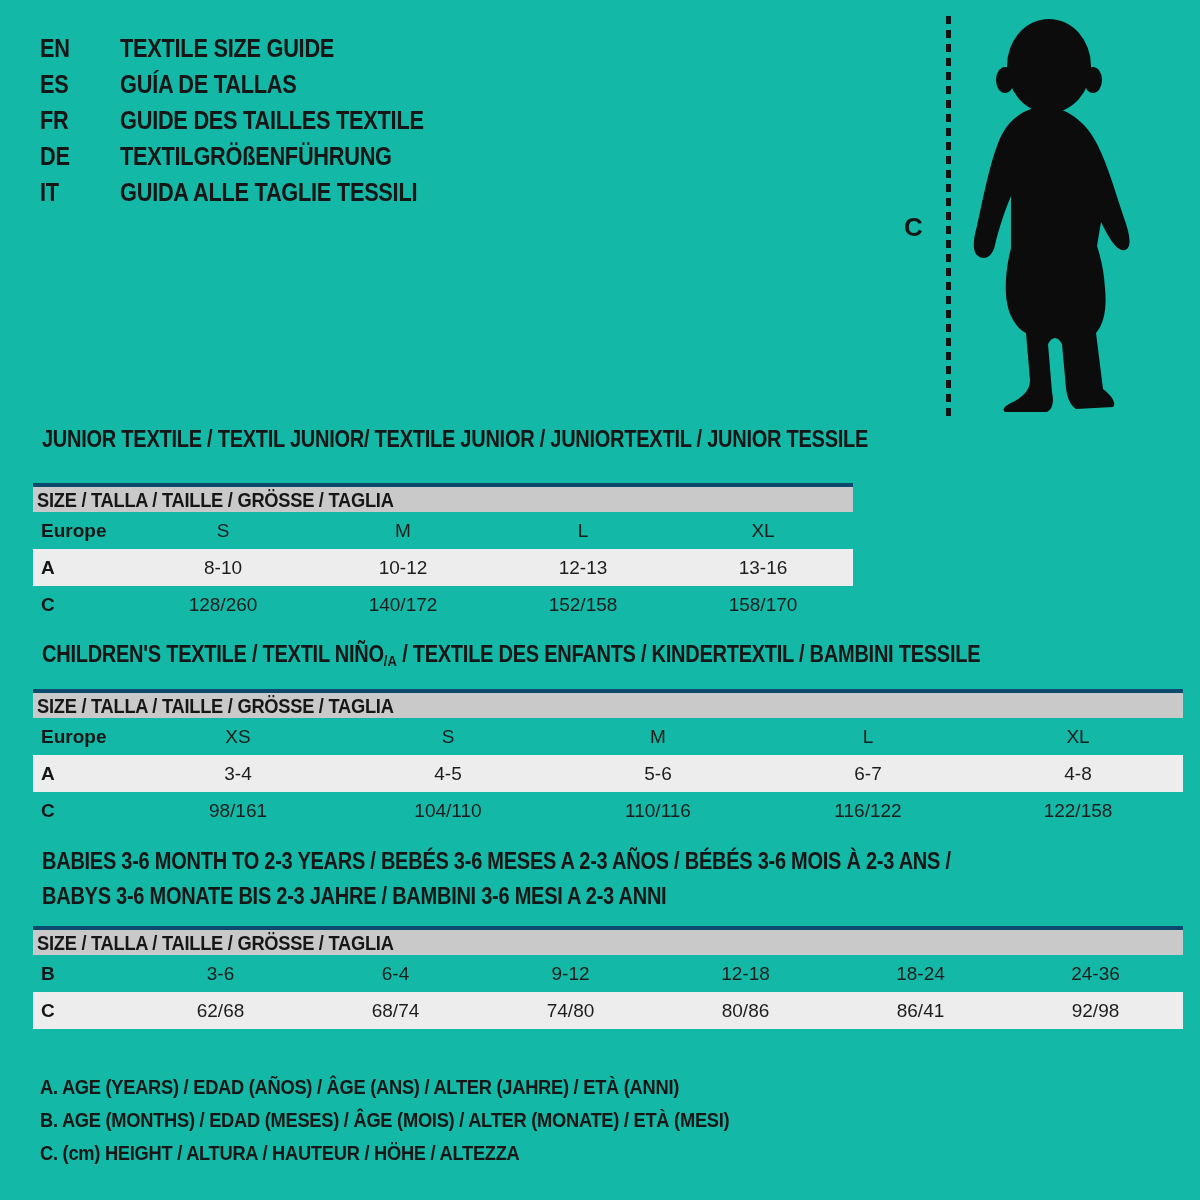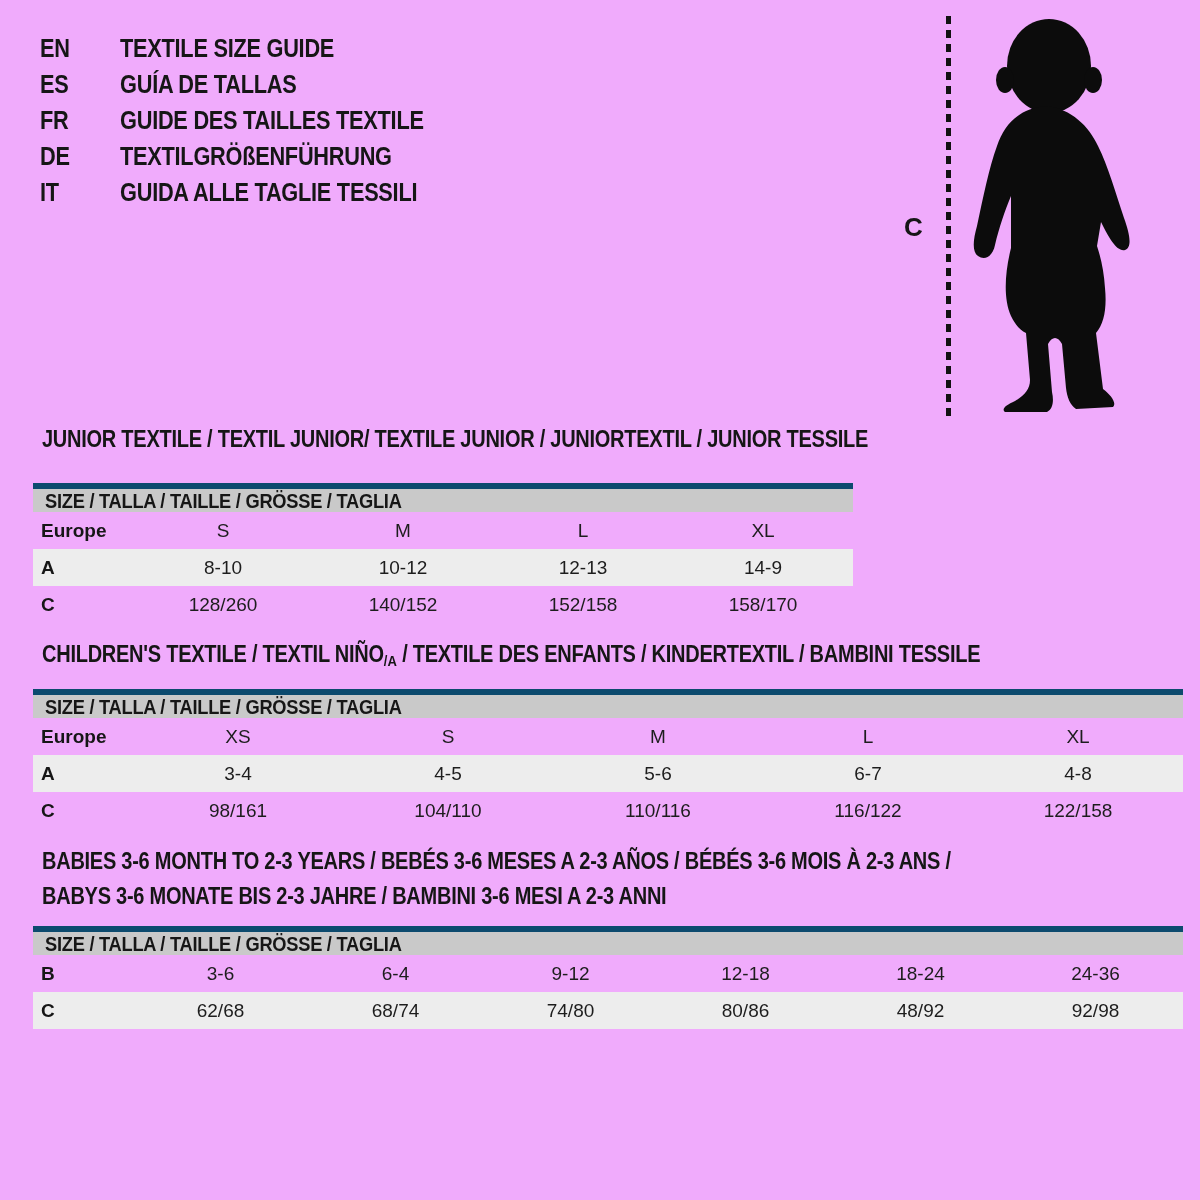--- a/index.html
+++ b/index.html
@@ -1,19 +1,19 @@
 <!DOCTYPE html>
 <html><head>
 <meta charset="utf-8">
 <style>
   * { margin:0; padding:0; box-sizing:border-box; }
   html,body { background:#ffffff; }
   body { font-family:"Liberation Sans", sans-serif; color:#161616; }
   .page {
-    position:relative; width:1200px; height:1200px; background:#f0abfc; overflow:hidden;
+    position:relative; width:1200px; height:1200px; background:#14b8a6; overflow:hidden;
   }
   .cond { transform:scaleX(0.87); transform-origin:0 50%; letter-spacing:-0.3px; white-space:nowrap; }
 
   
   .languages { position:absolute; left:40px; top:30px; }
   .lang-row { display:flex; height:36px; align-items:center; font-size:25px; font-weight:bold; }
   .lang-code { display:inline-block; width:92px; }
 
   
   .measure-line {
@@ -23,22 +23,22 @@
   .measure-label { position:absolute; left:904px; top:212px; font-size:26px; font-weight:bold; }
   .silhouette { position:absolute; left:958px; top:14px; }
 
   
   .section-title { position:absolute; font-size:23px; font-weight:bold; }
   .sub-a { font-size:15px; vertical-align:-4px; letter-spacing:0; }
 
   
   .size-table { position:absolute; }
   .size-bar {
-    height:29px; background:#c9c9c9; border-top:6px solid #0c4a6e;
-    display:flex; align-items:center; padding-left:12px;
+    height:29px; background:#c9c9c9; border-top:4px solid #0c4a6e;
+    display:flex; align-items:center; padding-left:4px;
   }
   .size-bar span { font-size:21px; font-weight:bold; }
   .trow { display:grid; height:37px; align-items:center; font-size:19px; }
   .t-junior .trow  { grid-template-columns:100px repeat(4,1fr); }
   .t-children .trow{ grid-template-columns:100px repeat(5,1fr); }
   .t-babies .trow  { grid-template-columns:100px repeat(6,1fr); }
   .trow .lbl { padding-left:8px; font-weight:bold; }
   .trow .val { text-align:center; color:#1d1d1d; }
   .trow.shade { background:#ededed; }
 
@@ -123,26 +123,26 @@
       <span class="val">S</span>
       <span class="val">M</span>
       <span class="val">L</span>
       <span class="val">XL</span>
     </div>
     <div class="trow shade">
       <span class="lbl">A</span>
       <span class="val">8-10</span>
       <span class="val">10-12</span>
       <span class="val">12-13</span>
-      <span class="val">14-9</span>
+      <span class="val">13-16</span>
     </div>
     <div class="trow">
       <span class="lbl">C</span>
       <span class="val">128/260</span>
-      <span class="val">140/152</span>
+      <span class="val">140/172</span>
       <span class="val">152/158</span>
       <span class="val">158/170</span>
     </div>
   </div>
 
   <div class="section-title cond" style="left:42px; top:641px;">
     <span>CHILDREN'S TEXTILE / TEXTIL NIÑO</span><span class="sub-a">/A</span><span> / TEXTILE DES ENFANTS / KINDERTEXTIL / BAMBINI TESSILE</span>
   </div>
 
   <div class="size-table t-children" style="left:33px; top:689px; width:1150px;">
@@ -190,19 +190,24 @@
       <span class="val">12-18</span>
       <span class="val">18-24</span>
       <span class="val">24-36</span>
     </div>
     <div class="trow shade">
       <span class="lbl">C</span>
       <span class="val">62/68</span>
       <span class="val">68/74</span>
       <span class="val">74/80</span>
       <span class="val">80/86</span>
-      <span class="val">48/92</span>
+      <span class="val">86/41</span>
       <span class="val">92/98</span>
     </div>
   </div>
 
+  <div class="legend">
+    <div class="legend-line cond">A. AGE (YEARS) / EDAD (AÑOS) / ÂGE (ANS) / ALTER (JAHRE) / ETÀ (ANNI)</div>
+    <div class="legend-line cond">B. AGE (MONTHS) / EDAD (MESES) / ÂGE (MOIS) / ALTER (MONATE) / ETÀ (MESI)</div>
+    <div class="legend-line cond">C. (cm) HEIGHT / ALTURA / HAUTEUR / HÖHE / ALTEZZA</div>
+  </div>
 
 </div>
 
 </body></html>

